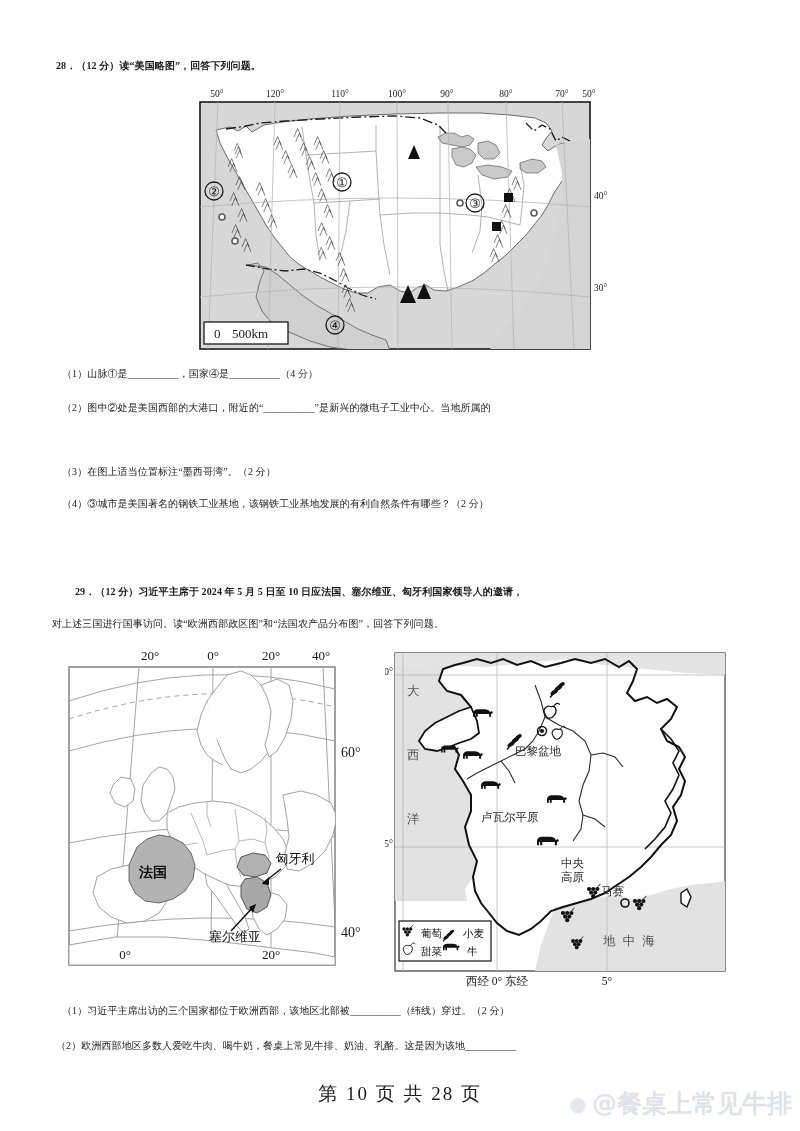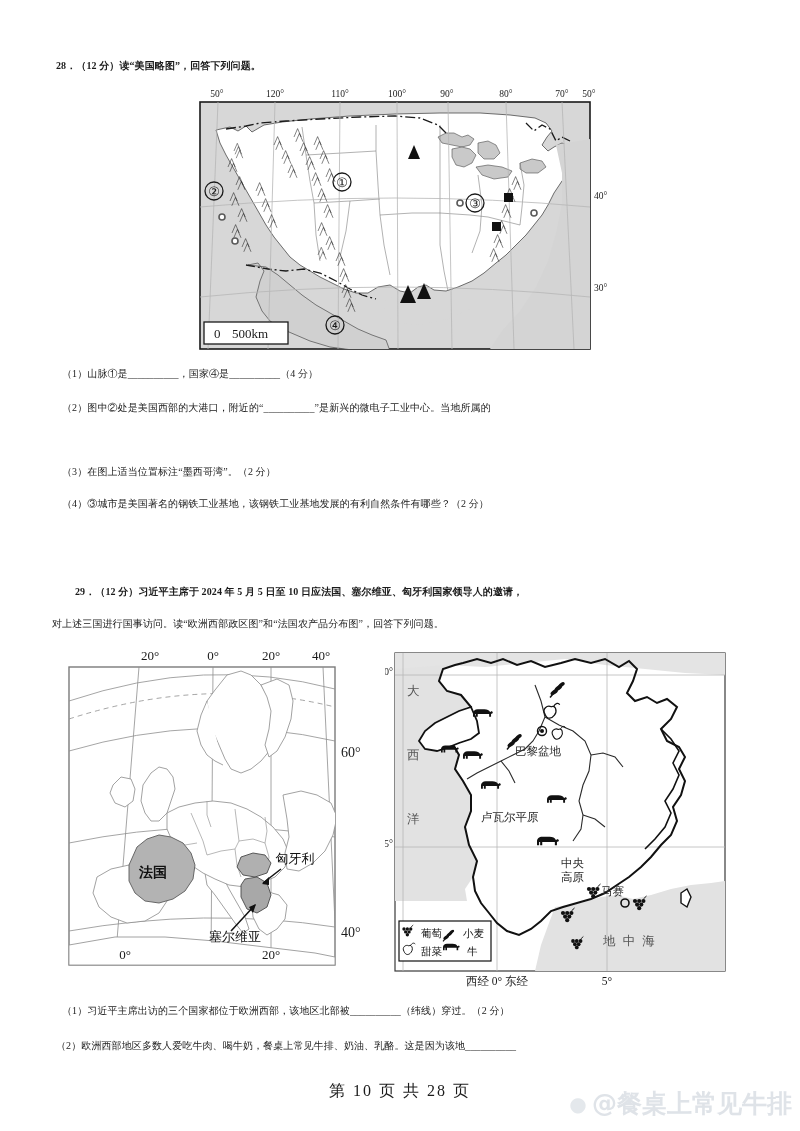--- a/index.html
+++ b/index.html
@@ -33,21 +33,21 @@
   .q-head {
     font-weight: 600;
   }
 
   .footer {
     position: absolute;
     left: 0;
     right: 0;
     top: 1081px;
     text-align: center;
-    font-size: 16px;
+    font-size: 19px;
     letter-spacing: 2px;
     color: #1b1b1b;
   }
   .watermark {
     position: absolute;
     right: 8px;
     top: 1087px;
     font-size: 25px;
     font-weight: 700;
     color: #dfe3e8;

